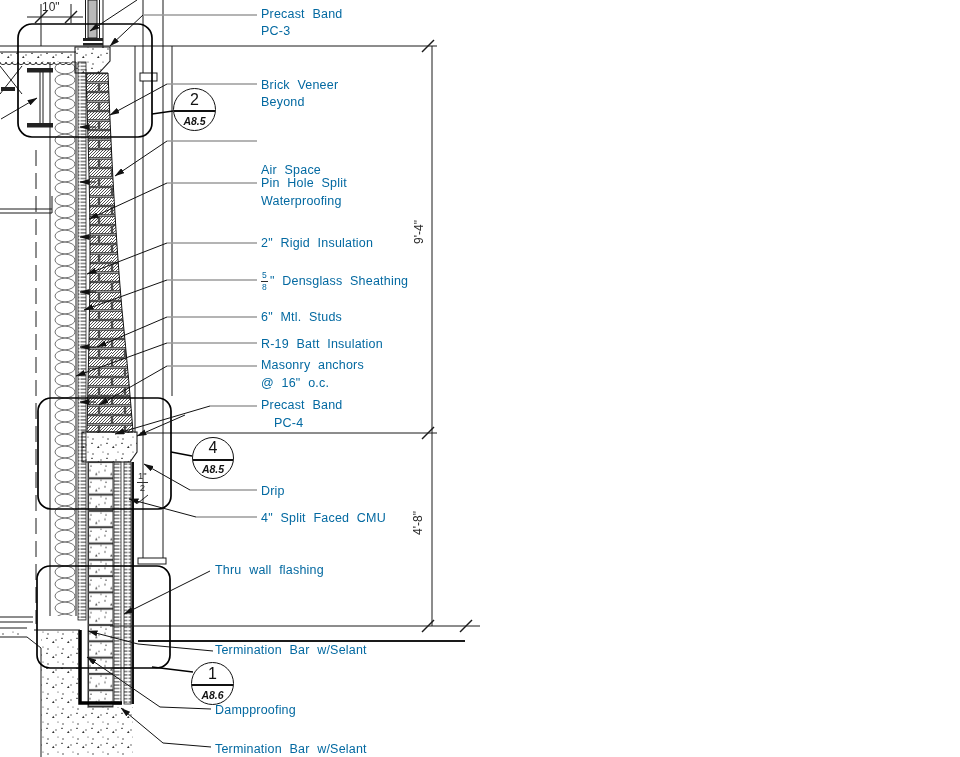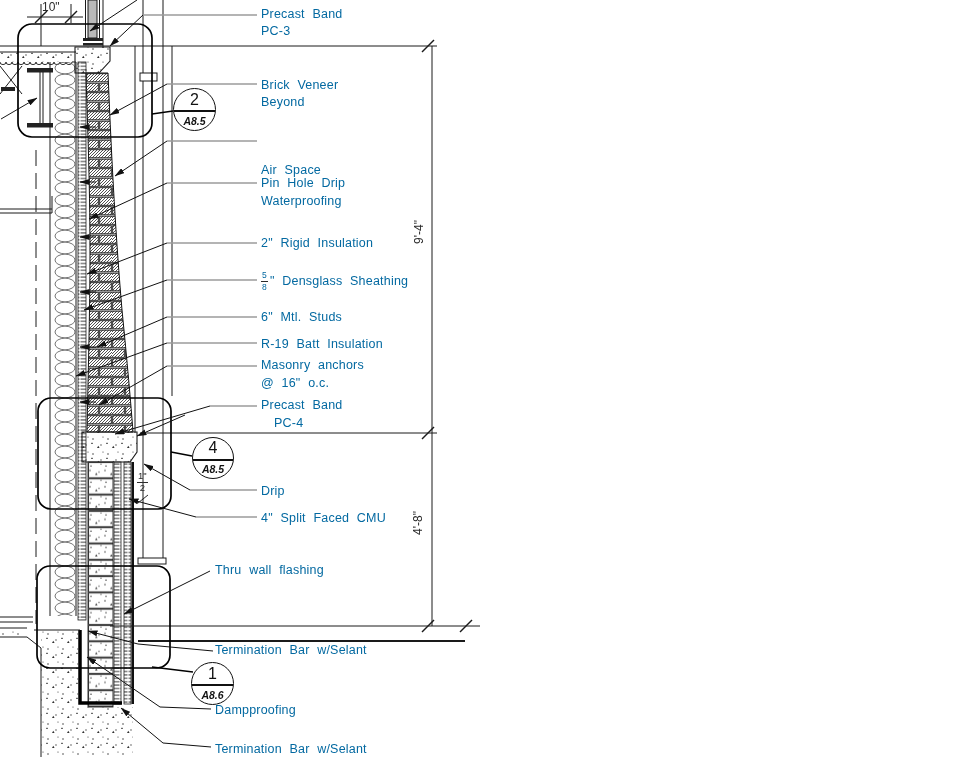--- a/index.html
+++ b/index.html
@@ -224,21 +224,21 @@
 <div class="dim" style="left:42px;top:0px;">10"</div>
 
 <div class="lbl" style="left:261px;top:7px;">Precast Band</div>
 <div class="lbl" style="left:261px;top:24px;">PC-3</div>
 
 <div class="lbl" style="left:261px;top:78px;">Brick Veneer</div>
 <div class="lbl" style="left:261px;top:95px;text-align:right;">Beyond</div>
 
 <div class="lbl" style="left:261px;top:135px;margin-top:28px;">Air Space</div>
 
-<div class="lbl" style="left:261px;top:176px;">Pin Hole Drip</div>
+<div class="lbl" style="left:261px;top:176px;">Pin Hole Split</div>
 <div class="lbl" style="left:261px;top:194px;">Waterproofing</div>
 
 <div class="lbl" style="left:261px;top:236px;">2" Rigid Insulation</div>
 
 <div class="lbl withfrac" style="left:261px;top:271px;">
   <span class="frac">
     <span class="fnum">5</span>
     <span class="fden">8</span>
   </span>
   <span>" Densglass Sheathing</span>

